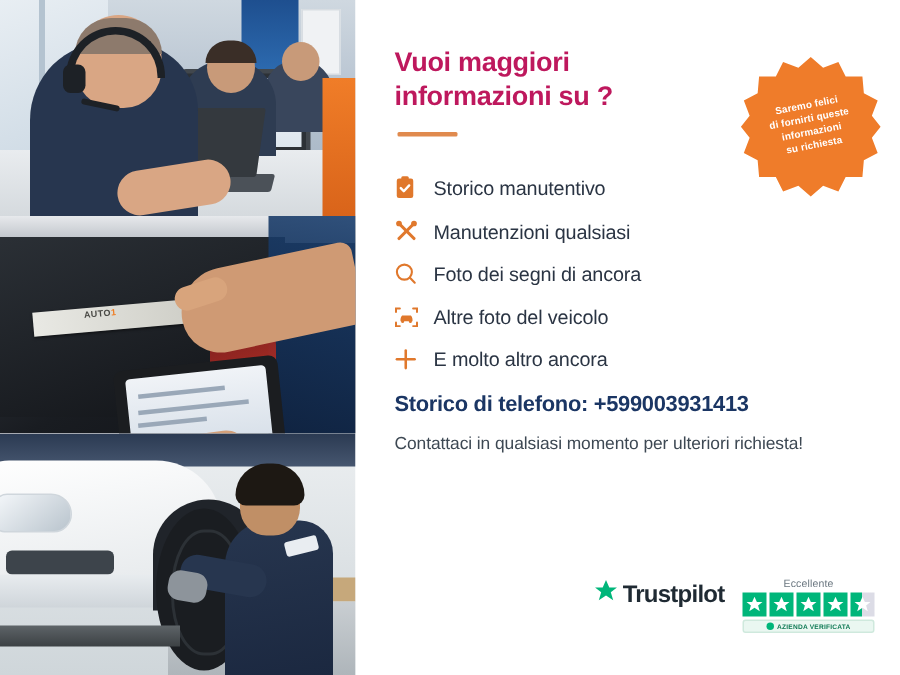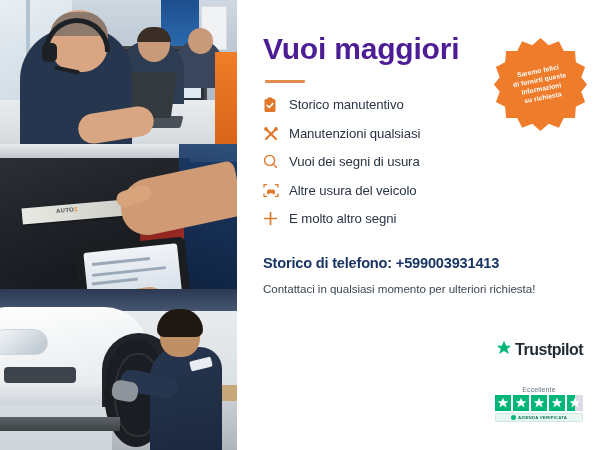--- a/index.html
+++ b/index.html
@@ -134,44 +134,44 @@
     background:#1d1813; border-radius:24px 24px 8px 8px; }
   .p3-warm { position:absolute; left:120px; top:84px; width:58px; height:22px;
     background:#27364f; border-radius:12px; transform:rotate(10deg); }
   .p3-glove { position:absolute; left:112px; top:92px; width:26px; height:20px;
     background:#8d949b; border-radius:8px; transform:rotate(10deg); }
   .p3-badge { position:absolute; left:190px; top:70px; width:22px; height:10px;
     background:#e9edf1; border-radius:2px; transform:rotate(-14deg); }
 
   
   .content { position:relative; flex:1; padding:30px 24px 0 26px; }
-  .heading { font-size:30px; line-height:1.27; font-weight:700; color:#4c1d95;
+  .heading { font-size:18px; line-height:1.27; font-weight:700; color:#be185d;
     letter-spacing:-.2px; max-width:212px; }
   .rule { width:40px; height:3px; background:#e08a4e; margin:12px 0 14px 2px; border-radius:1px; }
 
   .features { list-style:none; }
-  .feature { display:flex; align-items:flex-start; height:28.5px; }
+  .feature { display:flex; align-items:flex-end; height:28.5px; }
   .f-icon { width:26px; flex:0 0 26px; display:flex; align-items:center; justify-content:flex-start;
     color:#e0782c; }
   .f-label { font-size:13.2px; color:#2a3443; font-weight:400; letter-spacing:-.1px; }
 
   .phone { margin-top:15px; font-size:14.6px; font-weight:700; color:#1b3664; letter-spacing:-.2px; }
   .contact-p { margin-top:9px; font-size:11.6px; line-height:1.52; color:#3d4853; letter-spacing:-.05px; }
 
   
   .badge { position:absolute; right:11px; top:36px; width:97px; height:97px; }
   .badge svg { position:absolute; inset:0; }
   .badge-inner { position:absolute; inset:0; display:flex; flex-direction:column;
     align-items:center; justify-content:center; transform:rotate(-11deg); }
   .badge-head { color:#fff; margin-bottom:1px; }
   .badge-text { font-size:6.6px; line-height:1.36; font-weight:700; color:#fff;
     text-align:center; letter-spacing:.1px; width:80px; }
 
   
-  .tp { position:absolute; right:17px; bottom:28px; display:flex; align-items:flex-end; gap:22px;flex-direction:column; }
+  .tp { position:absolute; right:17px; bottom:28px; display:flex; align-items:flex-start; gap:12px; }
   .tp-brand { display:flex; align-items:center; gap:3px; padding-bottom:4px; }
   .tp-name { font-size:16px; font-weight:700; color:#1f2a33; letter-spacing:-.5px; }
   .tp-right { display:flex; flex-direction:column; align-items:center; gap:2px; }
   .tp-word { font-size:7px; color:#6b7780; letter-spacing:.1px; }
   .tp-stars { display:flex; gap:2px; }
   .tp-star { width:16px; height:16px; background:#00b67a; display:flex; align-items:center;
     justify-content:center; }
   .tp-star.half { background:linear-gradient(90deg,#00b67a 50%,#dcdce6 50%); }
   .tp-verified { display:flex; align-items:center; justify-content:center; gap:2px;
     background:#eaf7f1; border:1px solid #cfe9dd; border-radius:2px; padding:1px 4px; width:100%; }
@@ -251,20 +251,21 @@
       <div class="p3-warm"></div>
         <div class="p3-glove"></div>
     </div>
 
   </div>
 
   <div class="content">
 
     <h1 class="heading">
       <span>Vuoi maggiori</span><br>
+      <span>informazioni su ?</span>
     </h1>
     <div class="rule"></div>
 
     <ul class="features">
       <li class="feature">
         <span class="f-icon">
           <svg width="14" height="16" viewBox="0 0 14 16">
             <rect x="1.5" y="2" width="11" height="13" rx="1.5" fill="#e0782c"></rect>
             <rect x="4.5" y="0.5" width="5" height="3" rx="1" fill="#e0782c"></rect>
             <path d="M4.2 8.4l2 2.1 3.6-3.9" stroke="#fff" stroke-width="1.6" fill="none" stroke-linecap="round" stroke-linejoin="round"></path>
@@ -285,48 +286,48 @@
         </span>
         <span class="f-label">Manutenzioni qualsiasi</span>
       </li>
       <li class="feature">
         <span class="f-icon">
           <svg width="15" height="15" viewBox="0 0 15 15">
             <circle cx="6.6" cy="6.4" r="5" fill="none" stroke="#e0782c" stroke-width="1.4"></circle>
             <path d="M10.3 10.2l3.2 3.3" stroke="#e0782c" stroke-width="1.4" stroke-linecap="round"></path>
           </svg>
         </span>
-        <span class="f-label">Vuoi dei segni di usura</span>
+        <span class="f-label">Foto dei segni di ancora</span>
       </li>
       <li class="feature">
         <span class="f-icon">
           <svg width="16" height="15" viewBox="0 0 16 15">
             <g stroke="#e0782c" stroke-width="1.3" fill="none" stroke-linecap="round">
               <path d="M1 4V1.6h2.6"></path>
                 <path d="M15 4V1.6h-2.6"></path>
               <path d="M1 11v2.4h2.6"></path>
                 <path d="M15 11v2.4h-2.6"></path>
             </g>
             <path d="M4 9.2c0-1.1.5-2.2 1.1-2.8h5.8c.6.6 1.1 1.7 1.1 2.8v1H4v-1z" fill="#e0782c"></path>
             <circle cx="5.4" cy="10.4" r="1" fill="#e0782c"></circle>
             <circle cx="10.6" cy="10.4" r="1" fill="#e0782c"></circle>
           </svg>
         </span>
-        <span class="f-label">Altre usura del veicolo</span>
+        <span class="f-label">Altre foto del veicolo</span>
       </li>
       <li class="feature">
         <span class="f-icon">
           <svg width="15" height="15" viewBox="0 0 15 15">
             <g stroke="#e0782c" stroke-width="1.7" stroke-linecap="round">
               <path d="M7.5 1.6v11.8"></path>
                 <path d="M1.6 7.5h11.8"></path>
             </g>
           </svg>
         </span>
-        <span class="f-label">E molto altro segni</span>
+        <span class="f-label">E molto altro ancora</span>
       </li>
     </ul>
 
     <div class="phone">
       <span>Storico di telefono:</span>
       <span>+599003931413</span>
     </div>
 
     <p class="contact-p">
       <span>Contattaci in qualsiasi momento per ulteriori richiesta!</span><br>

